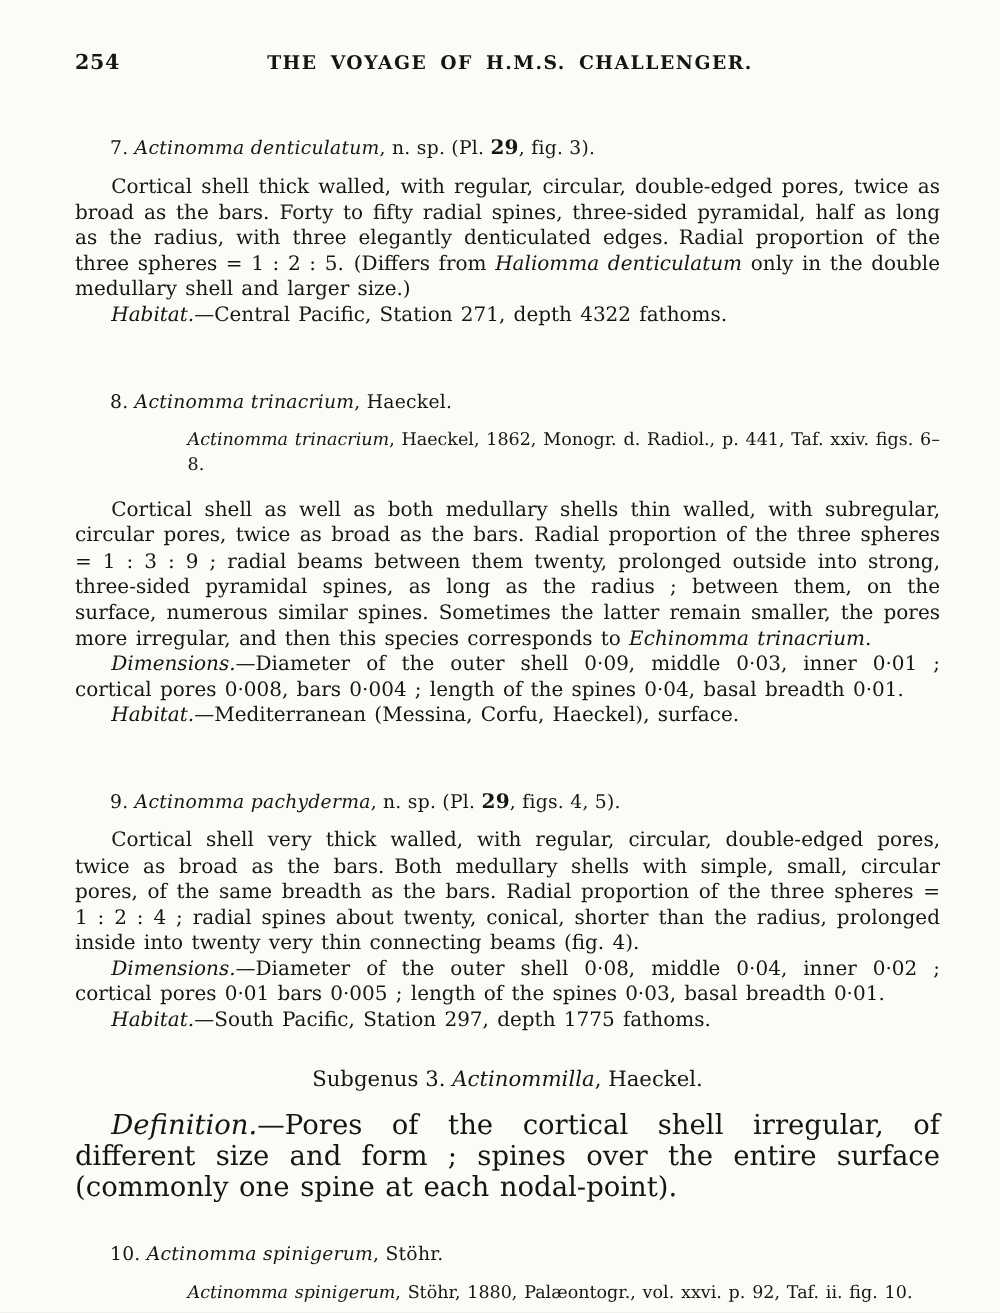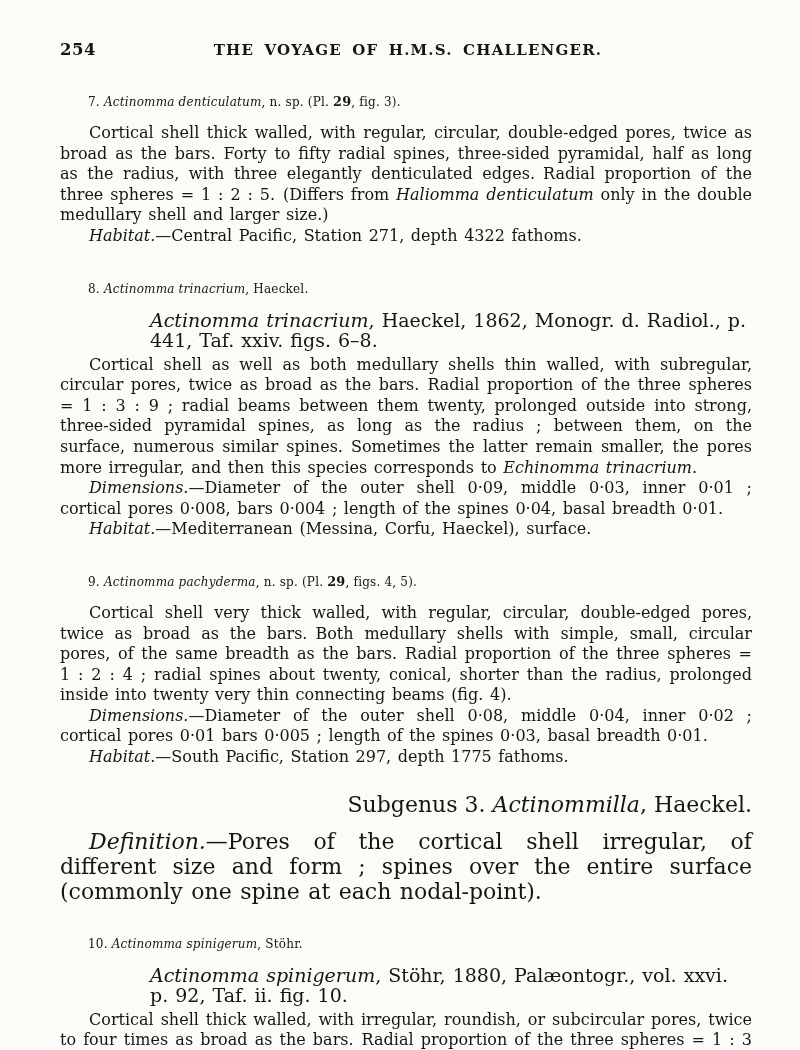--- a/index.html
+++ b/index.html
@@ -51,38 +51,38 @@
   .block-body,
   .block-dimensions,
   .block-habitat {
     font-size: 16px;
     line-height: 20.6px;
     text-align: justify;
     text-indent: 29px;
     word-spacing: 1.5px;
   }
   .block-species-heading {
-    font-size: 12px;
+    font-size: 15px;
     line-height: 22px;
-    margin: 31px 0 10px 28px;
+    margin: 47px 0 10px 28px;
     letter-spacing: 0.2px;
   }
   .block-citation {
-    font-size: 19px;
+    font-size: 14px;
     line-height: 20.5px;
     margin: 0 0 0 90px;
     word-spacing: 1px;
   }
   .block-citation + .block-body {
-    margin-top: 4px;
+    margin-top: 15px;
   }
   .block-subgenus-heading {
-    font-size: 22px;
+    font-size: 17px;
     line-height: 22px;
-    text-align: right;
+    text-align: center;
     margin: 26px 0 13px 0;
   }
   .block-definition {
     font-size: 22px;
     line-height: 25px;
     text-align: justify;
     text-indent: 29px;
     word-spacing: 1.5px;
     margin: 0;
   }

